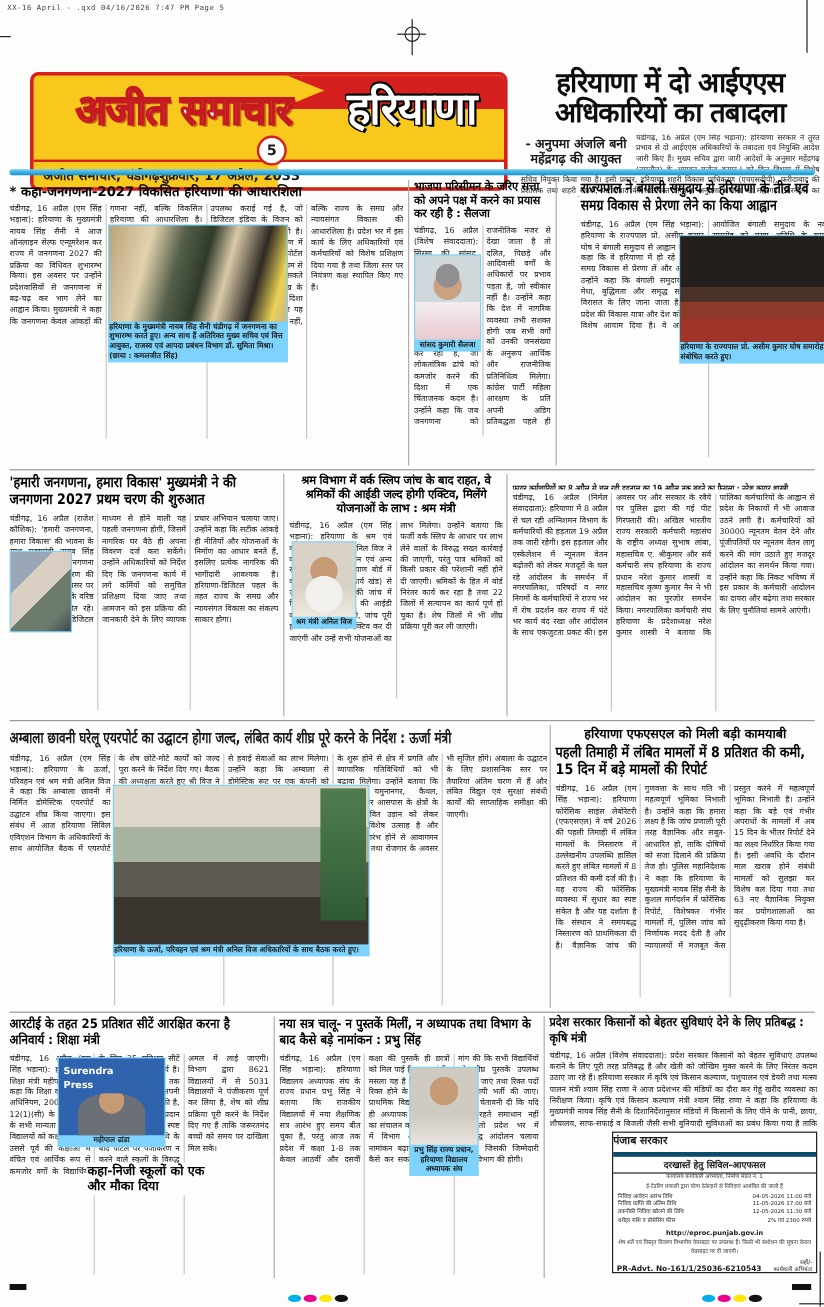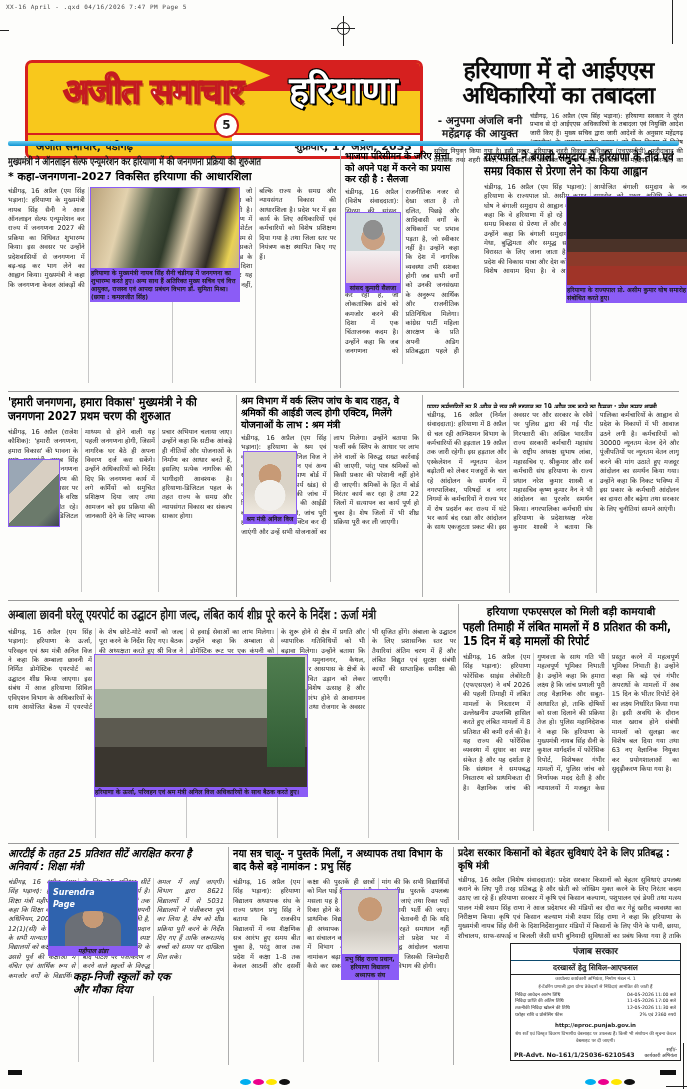--- a/index.html
+++ b/index.html
@@ -20,42 +20,42 @@
   .redFlag{position:absolute;top:-3px;right:-3px;bottom:22px;left:204px;background:#d6201f;
            clip-path:polygon(0 0,100% 0,100% 100%,0 100%,20% 50%);}
   .paperName{position:absolute;left:10px;top:4px;width:230px;text-align:center;
              font-size:34px;font-weight:bold;color:#fff;-webkit-text-stroke:1.6px #c41a20;
              text-shadow:2px 2px 0 rgba(150,15,15,.5);letter-spacing:-1px;white-space:nowrap;}
   .edName{position:absolute;left:232px;top:0px;width:166px;text-align:center;
           font-size:37px;font-weight:bold;color:#fff;letter-spacing:-1px;white-space:nowrap;
           text-shadow:2px 2px 0 #000,-1px -1px 0 #000,1px -1px 0 #000,-1px 1px 0 #000;}
   .logoStrip{position:absolute;left:0;right:0;bottom:0;height:23px;border-top:2px solid #d6201f;
              background:linear-gradient(90deg,#f8c81c 0 52%,#ffffff 52%);
-             display:flex;align-items:center;justify-content:space-between;
+             display:flex;align-items:center;justify-content:flex-start;
              font-size:11px;font-weight:bold;padding:0 8px;box-sizing:border-box;}
   .pageCircle{position:absolute;left:186px;top:50px;width:21px;height:21px;border:2px solid #d6201f;
               border-radius:50%;background:#fff;text-align:center;font-size:12px;font-weight:bold;
               line-height:21px;z-index:3;}
   .leadBox{left:434px;top:58px;width:249px;height:80px;}
   .leadHl{font-size:23px;font-weight:bold;line-height:1.1;text-align:center;letter-spacing:-.8px;color:#0c0c0c;}
   .leadBody{margin-top:3px;font-size:6.3px;line-height:1.4;text-align:justify;height:52px;overflow:hidden;}
   .leadSub{float:left;width:92px;margin:2px 4px 0 0;font-size:10.5px;font-weight:bold;
            text-align:center;line-height:1.25;}
   .blueRule{left:8px;top:141px;width:671px;height:5px;
             background:linear-gradient(180deg,#6fd0f2,#0f93d2);border-radius:2px;}
   
   .art{box-sizing:border-box;}
   .hl{font-weight:bold;color:#000;}
   .fit{overflow:hidden;}
   .fit>span{display:inline-block;white-space:nowrap;transform-origin:0 50%;font-weight:bold;}
   .cx{transform-origin:0 0;}
   .body{font-size:6.6px;line-height:1.42;text-align:justify;overflow:hidden;
         column-gap:7px;column-rule:1px solid #c7c7c7;}
   .nb{font-size:6.6px;line-height:1.42;text-align:justify;overflow:hidden;}
-  .photo{position:absolute;background:#8b5cf6;padding:1px;}
+  .photo{position:absolute;background:#7dd3fc;padding:1px;}
   .pimg{width:100%;}
   .pcap{font-size:6.2px;font-weight:bold;line-height:1.3;text-align:left;padding-top:1px;}
   .pcapC{text-align:center;}
   .vr{width:1px;background:#adadad;}
   .hrule{height:1px;background:#9a9a9a;left:8px;width:671px;}
   
   .ph-census{background:linear-gradient(105deg,#b9a27a 0%,#e3d2ae 22%,#55604a 38%,#2f3a2a 52%,#d9c9a8 64%,#2e2a24 80%,#e9d254 92%,#c9b489 100%);}
   .ph-sailja{background:radial-gradient(circle at 50% 24%,#8f8f8f 0 16%,transparent 17%),
              radial-gradient(circle at 50% 36%,#caa183 0 22%,transparent 23%),
              linear-gradient(180deg,#cfd8da 0 55%,#f3eef0 55%,#e9c9cf 100%);}
@@ -68,21 +68,21 @@
   .ph-meeting:after{content:"";position:absolute;right:2px;top:2px;bottom:20px;width:18%;
           background:linear-gradient(180deg,#4f7d4f,#2f5b33);}
   .ph-dhanda{background:#2f63ae;}
   .ph-dhanda .fig{position:absolute;left:18%;bottom:0;width:64%;height:55%;
           background:radial-gradient(ellipse at 50% 18%,#c79a76 0 26%,#6b6f76 27% 100%);border-radius:45% 45% 0 0;}
   .ph-dhanda .sign{position:absolute;left:4px;top:5px;color:#fff;font-size:8px;font-weight:bold;line-height:1.5;}
   .ph-prabhu{background:radial-gradient(circle at 50% 30%,#c79a76 0 22%,transparent 23%),
              linear-gradient(180deg,#cfcac2 0 62%,#e8e4dd 100%);}
   
   .notice{border:1.5px solid #222;box-sizing:border-box;background:#fff;font-size:4.6px;line-height:1.5;}
-  .notice .t1{font-size:9px;font-weight:bold;text-align:center;border-bottom:1px solid #0c4a6e;padding:1px 0;}
+  .notice .t1{font-size:9px;font-weight:bold;text-align:left;border-bottom:4px solid #0c4a6e;padding:1px 0;}
   .notice .t2{font-size:7.5px;font-weight:bold;text-align:center;border-bottom:1px solid #222;padding:1px 0;}
   .notice .tiny{color:#333;text-align:center;padding:1px 3px 0;}
   .notice .rows{padding:1px 4px;}
   .notice .r{display:flex;justify-content:space-between;color:#222;}
   .notice .link{text-align:center;font-size:5.5px;font-weight:bold;padding:1px 0;}
   .notice .foot{display:flex;justify-content:space-between;align-items:flex-end;padding:2px 3px 2px;}
   .notice .advt{font-size:6.2px;font-weight:bold;}
   .notice .sgn{font-size:4.8px;text-align:right;line-height:1.3;}
   
   .dot{width:11px;height:6px;border-radius:50%;display:inline-block;margin-right:2px;}
@@ -118,23 +118,20 @@
 <div class="abs leadBox art">
   <div class="leadHl">हरियाणा में दो आईएएस अधिकारियों का तबादला</div>
   <div class="leadBody">
     <div class="leadSub">- अनुपमा अंजलि बनी महेंद्रगढ़ की आयुक्त</div><span>चंडीगढ़, 16 अप्रैल (एम सिंह भड़ाना): हरियाणा सरकार ने तुरंत प्रभाव से दो आईएएस अधिकारियों के तबादला एवं नियुक्ति आदेश जारी किए हैं। मुख्य सचिव द्वारा जारी आदेशों के अनुसार महेंद्रगढ़ (नारनौल) के आयुक्त मनोज कुमार-I को वित्त विभाग में विशेष सचिव नियुक्त किया गया है। इसी प्रकार, हरियाणा शहरी विकास प्राधिकरण (एचएसवीपी), फरीदाबाद की प्रशासक तथा शहरी संपदा, फरीदाबाद की अतिरिक्त निदेशक अनुपमा अंजलि को महेंद्रगढ़ (नारनौल) का आयुक्त लगाया गया है।</span>
   </div>
 </div>
 
 <div class="abs blueRule"></div>
 
 <div class="abs art" style="left:8px;top:150px;width:328px;height:238px;">
-  <div class="fit" style="height:17px;">
-    <span style="font-size:10.5px;transform:scaleX(.74);">मुख्यमंत्री ने ऑनलाइन सेल्फ एन्यूमरेशन कर हरियाणा में की जनगणना प्रक्रिया की शुरुआत</span>
-  </div>
   <div class="hl" style="font-size:11px;margin-top:1px;">* कहा-जनगणना-2027 विकसित हरियाणा की आधारशिला</div>
   <div class="body" style="margin-top:4px;height:196px;columns:4;">चंडीगढ़, 16 अप्रैल (एम सिंह भड़ाना): हरियाणा के मुख्यमंत्री नायब सिंह सैनी ने आज ऑनलाइन सेल्फ एन्यूमरेशन कर राज्य में जनगणना 2027 की प्रक्रिया का विधिवत शुभारम्भ किया। इस अवसर पर उन्होंने प्रदेशवासियों से जनगणना में बढ़-चढ़ कर भाग लेने का आह्वान किया। मुख्यमंत्री ने कहा कि जनगणना केवल आंकड़ों की गणना नहीं, बल्कि विकसित हरियाणा की आधारशिला है। उन्होंने कहा कि हरियाणा में जनगणना का प्रथम चरण 1 मई से 30 जून, 2026 तक आयोजित किया जाएगा, जिसमें मकानों की गणना एवं सूचीकरण का कार्य पूरा किया जाएगा। इससे पूर्व 16 अप्रैल से 30 अप्रैल तक नागरिकों को डिजिटल जनगणना की सुविधा उपलब्ध कराई गई है, जो डिजिटल इंडिया के विजन को साकार करने वाली प्रणाली है। उन्होंने कहा कि प्रथम चरण में नागरिक स्वयं ऑनलाइन पोर्टल अथवा मोबाइल एप के माध्यम से अपनी जानकारी दर्ज करा सकते हैं। हरियाणा-डिजिटल परख के लक्ष्य को साकार करने की दिशा में यह कदम अहम है और यह केवल आंकड़ों का संकलन नहीं, बल्कि राज्य के समग्र और न्यायसंगत विकास की आधारशिला है। प्रदेश भर में इस कार्य के लिए अधिकारियों एवं कर्मचारियों को विशेष प्रशिक्षण दिया गया है तथा जिला स्तर पर नियंत्रण कक्ष स्थापित किए गए हैं।</div>
   <div class="photo" style="left:82px;top:37px;width:148px;">
     <div class="pimg ph-census" style="height:80px;"></div>
     <div class="pcap">हरियाणा के मुख्यमंत्री नायब सिंह सैनी चंडीगढ़ में जनगणना का शुभारम्भ करते हुए। अन्य साथ हैं अतिरिक्त मुख्य सचिव एवं वित्त आयुक्त, राजस्व एवं आपदा प्रबंधन विभाग डॉ. सुमिता मिश्रा। (छाया : कमलजीत सिंह)</div>
   </div>
 </div>
 
 <div class="abs vr" style="left:340px;top:150px;height:238px;"></div>
 
@@ -164,21 +161,21 @@
   <div class="hl cx" style="font-size:12px;line-height:1.2;transform:scaleX(.88);width:113.6%;">'हमारी जनगणना, हमारा विकास' मुख्यमंत्री ने की जनगणना 2027 प्रथम चरण की शुरुआत</div>
   <div class="body" style="margin-top:4px;height:164px;columns:3;">चंडीगढ़, 16 अप्रैल (राजेश कौशिक): 'हमारी जनगणना, हमारा विकास' की भावना के साथ मुख्यमंत्री नायब सिंह सैनी ने वीरवार को जनगणना 2027 के प्रथम चरण की शुरुआत की। इस अवसर पर जनगणना निदेशालय के वरिष्ठ अधिकारी भी उपस्थित रहे। मुख्यमंत्री ने कहा कि डिजिटल माध्यम से होने वाली यह पहली जनगणना होगी, जिसमें नागरिक घर बैठे ही अपना विवरण दर्ज करा सकेंगे। उन्होंने अधिकारियों को निर्देश दिए कि जनगणना कार्य में लगे कर्मियों को समुचित प्रशिक्षण दिया जाए तथा आमजन को इस प्रक्रिया की जानकारी देने के लिए व्यापक प्रचार अभियान चलाया जाए। उन्होंने कहा कि सटीक आंकड़े ही नीतियों और योजनाओं के निर्माण का आधार बनते हैं, इसलिए प्रत्येक नागरिक की भागीदारी आवश्यक है। हरियाणा-डिजिटल पहल के तहत राज्य के समग्र और न्यायसंगत विकास का संकल्प साकार होगा।</div>
   <div class="photo" style="left:0;top:64px;width:50px;">
     <div class="pimg ph-small1" style="height:66px;"></div>
   </div>
 </div>
 
 <div class="abs vr" style="left:236px;top:395px;height:202px;"></div>
 
 <div class="abs art" style="left:241px;top:395px;width:178px;height:202px;">
-  <div class="hl" style="font-size:9.6px;line-height:1.25;letter-spacing:-.2px;">श्रम विभाग में वर्क स्लिप जांच के बाद राहत, वे श्रमिकों की आईडी जल्द होगी एक्टिव, मिलेंगे योजनाओं के लाभ : श्रम मंत्री</div>
+  <div class="hl" style="font-size:9.6px;line-height:1.25;letter-spacing:-.2px;text-align:center;">श्रम विभाग में वर्क स्लिप जांच के बाद राहत, वे श्रमिकों की आईडी जल्द होगी एक्टिव, मिलेंगे योजनाओं के लाभ : श्रम मंत्री</div>
   <div class="body" style="margin-top:3px;height:148px;columns:2;">चंडीगढ़, 16 अप्रैल (एम सिंह भड़ाना): हरियाणा के श्रम एवं कौशल रोजगार मंत्री अनिल विज ने कहा कि हरियाणा भवन एवं अन्य सन्निर्माण कर्मकार कल्याण बोर्ड में वर्कस्लिप (90 दिन कार्य खंड) से जुड़ी अनियमितताओं की जांच में जिन पंजीकृत श्रमिकों की आईडी बोर्ड द्वारा रोकी गई थी, जांच पूरी होने के बाद वे जल्द एक्टिव कर दी जाएंगी और उन्हें सभी योजनाओं का लाभ मिलेगा। उन्होंने बताया कि फर्जी वर्क स्लिप के आधार पर लाभ लेने वालों के विरुद्ध सख्त कार्रवाई की जाएगी, परंतु पात्र श्रमिकों को किसी प्रकार की परेशानी नहीं होने दी जाएगी। श्रमिकों के हित में बोर्ड निरंतर कार्य कर रहा है तथा 22 जिलों में सत्यापन का कार्य पूर्ण हो चुका है। शेष जिलों में भी शीघ्र प्रक्रिया पूरी कर ली जाएगी।</div>
   <div class="photo" style="left:2px;top:56px;width:52px;">
     <div class="pimg ph-vij" style="height:62px;"></div>
     <div class="pcap pcapC">श्रम मंत्री अनिल विज</div>
   </div>
 </div>
 
 <div class="abs vr" style="left:422px;top:395px;height:202px;"></div>
 
 <div class="abs art" style="left:427px;top:395px;width:252px;height:202px;">
@@ -204,26 +201,26 @@
 <div class="abs vr" style="left:458px;top:604px;height:236px;"></div>
 
 <div class="abs art" style="left:463px;top:604px;width:216px;height:236px;">
   <div class="hl" style="font-size:10.5px;text-align:center;">हरियाणा एफएसएल को मिली बड़ी कामयाबी</div>
   <div class="hl cx" style="font-size:12px;line-height:1.2;margin-top:2px;transform:scaleX(.88);width:113.6%;">पहली तिमाही में लंबित मामलों में 8 प्रतिशत की कमी, 15 दिन में बड़े मामलों की रिपोर्ट</div>
   <div class="body" style="margin-top:4px;height:178px;columns:3;">चंडीगढ़, 16 अप्रैल (एम सिंह भड़ाना): हरियाणा फोरेंसिक साइंस लेबोरेटरी (एफएसएल) ने वर्ष 2026 की पहली तिमाही में लंबित मामलों के निस्तारण में उल्लेखनीय उपलब्धि हासिल करते हुए लंबित मामलों में 8 प्रतिशत की कमी दर्ज की है। यह राज्य की फोरेंसिक व्यवस्था में सुधार का स्पष्ट संकेत है और यह दर्शाता है कि संस्थान ने समयबद्ध निस्तारण को प्राथमिकता दी है। वैज्ञानिक जांच की गुणवत्ता के साथ गति भी महत्वपूर्ण भूमिका निभाती है। उन्होंने कहा कि हमारा लक्ष्य है कि जांच प्रणाली पूरी तरह वैज्ञानिक और सबूत-आधारित हो, ताकि दोषियों को सजा दिलाने की प्रक्रिया तेज हो। पुलिस महानिदेशक ने कहा कि हरियाणा के मुख्यमंत्री नायब सिंह सैनी के कुशल मार्गदर्शन में फोरेंसिक रिपोर्ट, विशेषकर गंभीर मामलों में, पुलिस जांच को निर्णायक मदद देती है और न्यायालयों में मजबूत केस प्रस्तुत करने में महत्वपूर्ण भूमिका निभाती है। उन्होंने कहा कि बड़े एवं गंभीर अपराधों के मामलों में अब 15 दिन के भीतर रिपोर्ट देने का लक्ष्य निर्धारित किया गया है। इसी अवधि के दौरान माल खराब होने संबंधी मामलों को सुलझा कर विशेष बल दिया गया तथा 63 नए वैज्ञानिक नियुक्त कर प्रयोगशालाओं का सुदृढ़ीकरण किया गया है।</div>
 </div>
 
 <div class="abs hrule" style="top:843px;"></div>
 
-<div class="abs art" style="left:8px;top:847px;width:216px;height:218px;font-style:italic;">
+<div class="abs art" style="left:8px;top:847px;width:216px;height:218px;">
   <div class="hl cx" style="font-size:10.8px;line-height:1.25;transform:scaleX(.9);width:111%;">आरटीई के तहत 25 प्रतिशत सीटें आरक्षित करना है अनिवार्य : शिक्षा मंत्री</div>
   <div class="body" style="margin-top:4px;height:184px;columns:3;">चंडीगढ़, 16 अप्रैल (एम सिंह भड़ाना): हरियाणा के शिक्षा मंत्री महीपाल ढांडा ने कहा कि शिक्षा का अधिकार अधिनियम, 2009 की धारा 12(1)(सी) के तहत प्रदेश के सभी मान्यता प्राप्त निजी विद्यालयों को कक्षा प्रथम एवं उससे पूर्व की कक्षाओं में वंचित एवं आर्थिक रूप से कमजोर वर्गों के विद्यार्थियों के लिए 25 प्रतिशत सीटें आरक्षित करना अनिवार्य है। जिन विद्यालयों ने अभी तक ऑनलाइन पोर्टल पर अपनी जानकारी अपडेट नहीं की है, उन्हें एक और अवसर प्रदान किया गया है। उन्होंने स्पष्ट किया कि निर्धारित तिथि के बाद पोर्टल पर पंजीकरण न करने वाले स्कूलों के विरुद्ध अधिनियम के तहत कार्रवाई अमल में लाई जाएगी। विभाग द्वारा 8621 विद्यालयों में से 5031 विद्यालयों ने पंजीकरण पूर्ण कर लिया है, शेष को शीघ्र प्रक्रिया पूरी करने के निर्देश दिए गए हैं ताकि जरूरतमंद बच्चों को समय पर दाखिला मिल सके।</div>
   <div class="photo" style="left:40px;top:34px;width:88px;">
     <div class="pimg ph-dhanda" style="height:64px;position:relative;">
-      <div class="sign"><span>Surendra</span><br><span>Page</span></div>
+      <div class="sign"><span>Surendra</span><br><span>Press</span></div>
       <div class="fig"></div>
     </div>
     <div class="pcap pcapC">महीपाल ढांडा</div>
   </div>
   <div class="hl" style="position:absolute;left:64px;top:122px;width:100px;font-size:10.5px;line-height:1.2;background:#fdfdfb;padding:1px;">कहा-निजी स्कूलों को एक और मौका दिया</div>
 </div>
 
 <div class="abs vr" style="left:228px;top:847px;height:218px;"></div>
 
 <div class="abs art" style="left:233px;top:847px;width:216px;height:218px;">

